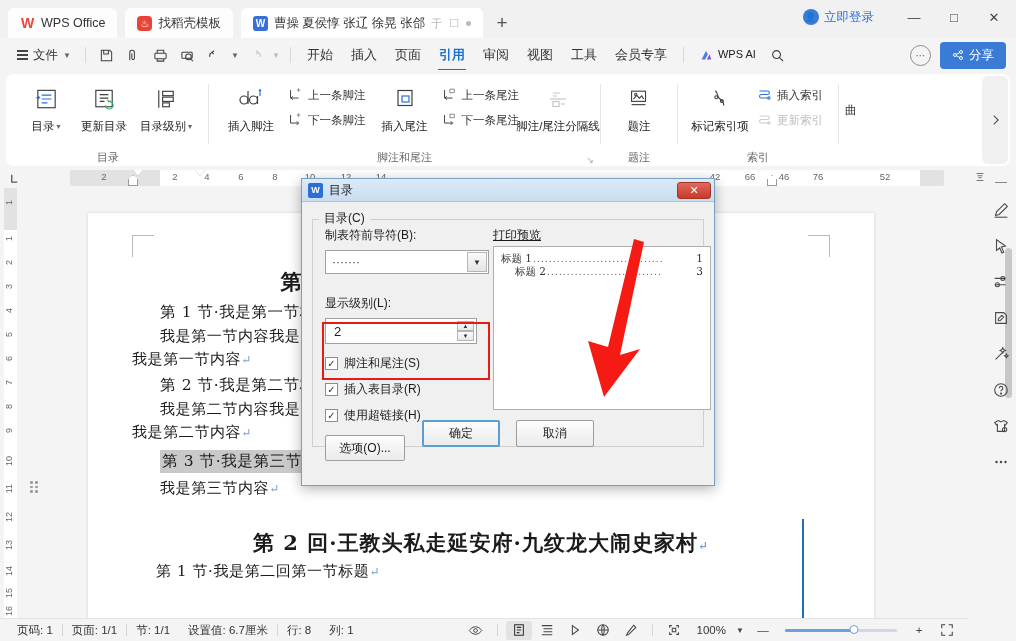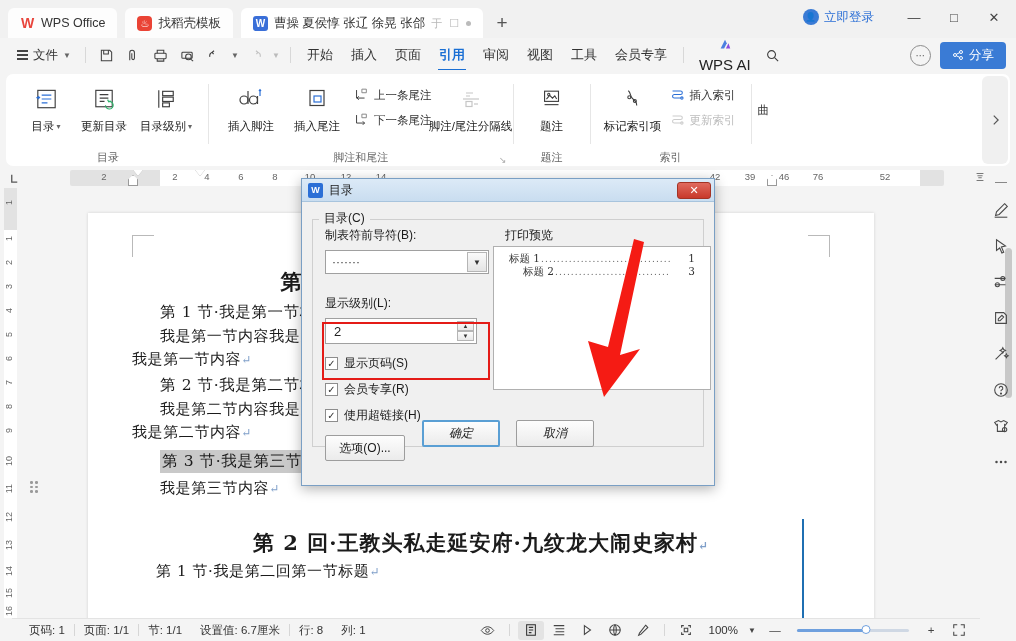--- a/index.html
+++ b/index.html
@@ -70,21 +70,21 @@
   .micon { width: 27px; height: 24px; display: flex; align-items: center; justify-content: center; color: #3f3f3f; }
   .micon svg { display: block; }
   .mtab {
     font-size: 13px; color: #333; padding: 4px 9px 5px; position: relative;
   }
   .mtab.sel { color: #1a6fd4; font-weight: bold; }
   .mtab.sel::after {
     content: ""; position: absolute; left: 8px; right: 8px; bottom: -2px;
     height: 2px; background: #1a6fd4;
   }
-  .wpsai { display: flex; align-items: center; gap: 5px; font-size: 15px; color: #222; padding: 3px 8px; flex-direction: column; }
+  .wpsai { display: flex; align-items: flex-start; gap: 5px; font-size: 11px; color: #222; padding: 3px 8px; }
   .menu-right { margin-left: auto; display: flex; align-items: center; gap: 9px; padding-right: 10px; }
   .share-btn {
     background: #3a7bd5; color: #fff; font-size: 12.5px; border-radius: 4px;
     padding: 5px 12px; display: flex; align-items: center; gap: 5px;
   }
   .circ-ico {
     width: 21px; height: 21px; border-radius: 50%; border: 1.2px solid #8c8c8c;
     display: flex; align-items: center; justify-content: center; font-size: 10px; color: #666;
   }
 
@@ -226,21 +226,21 @@
     display: flex; flex-direction: column; align-items: center; gap: 2px; padding-top: 4px;
   }
   .rs-ico {
     width: 26px; height: 26px; display: flex; align-items: center; justify-content: center;
     color: #4a4a4a; margin-bottom: 8px;
   }
   .rs-dash { width: 12px; height: 1.4px; background: #888; margin: 6px 0 12px; }
 
   
   .statusbar {
-    position: absolute; left: 12px; bottom: 0; width: 968px; height: 23px;
+    position: absolute; left: 0; bottom: 0; width: 968px; height: 23px;
     background: #f4f4f4; border-top: 1px solid #e3e3e3;
     display: flex; align-items: center; font-size: 11.5px; color: #333; padding: 0 8px;
   }
   .sb-item { padding: 0 9px; white-space: nowrap; }
   .sb-sep { width: 1px; height: 12px; background: #d6d6d6; }
   .sb-ico {
     width: 26px; height: 19px; display: flex; align-items: center; justify-content: center;
     color: #444; border-radius: 3px;
   }
   .sb-ico.act { background: #e3e3e3; }
@@ -319,37 +319,37 @@
     display: flex; align-items: center; justify-content: center; font-size: 10px; color: #333;
   }
   .btn {
     background: linear-gradient(#fdfdfd,#ebebeb); border: 1px solid #9d9d9d;
     border-radius: 2px; font-size: 12px; color: #1b1b1b;
     display: flex; align-items: center; justify-content: center;
   }
   .btn.opt { width: 80px; height: 26px; }
   .btn.primary { border: 2px solid #5a9fd4; }
   .preview-box {
-    position: absolute; left: 180px; top: 27px; width: 218px; height: 144px;
-    background: #fff; border: 1px solid #b0b0b0; padding: 5px 15px;
+    position: absolute; left: 180px; top: 27px; width: 218px; height: 164px;
+    background: #fff; border: 1px solid #b0b0b0; padding: 5px 7px;
     font-family: "DejaVu Serif", "Liberation Serif", serif; overflow: hidden;
   }
   .pv-line {
     font-size: 10.5px; color: #333; display: flex; align-items: baseline;
     white-space: nowrap; line-height: 1.25;
   }
   .pv-line.ind { padding-left: 14px; }
   .pv-dots { flex: 1; overflow: hidden; color: #666; letter-spacing: 1.1px; font-size: 9px; margin: 0 1px; }
   .highlight-box {
     position: absolute; left: 9px; top: 103px; width: 168px; height: 58px;
     border: 2.5px solid #e41b17; z-index: 5;
   }
   .dlg-buttons {
     position: absolute; left: 0; right: 0; bottom: 8px; display: flex;
-    justify-content: center; gap: 16px;  font-style: italic;
+    justify-content: center; gap: 16px; 
   }
   .dlg-buttons .btn { width: 78px; height: 27px; }
 
   
   .red-arrow { position: absolute; left: 560px; top: 310px; z-index: 60; pointer-events: none; }
 </style>
 </head>
 <body>
 
 <div id="app">
@@ -535,20 +535,42 @@
             <span class="ico">
               <svg width="30" height="26" viewBox="0 0 30 26" fill="none" stroke="#3f3f3f" stroke-width="1.2">
                 <circle cx="8" cy="13" r="4"></circle>
                   <path d="M12 4v13"></path>
                 <circle cx="17.5" cy="13" r="4"></circle>
                   <path d="M21.5 9v8"></path>
                 <path d="M24 3v6M23 4l1-1.2L25 4" stroke="#2b6fd6"></path>
               </svg>
             </span>
             <span class="lbl">插入脚注</span>
+          </div>
+          <div class="rcol">
+            <div class="rbtn-sm">
+              <span class="ico">
+                <svg width="16" height="15" viewBox="0 0 18 16" fill="none" stroke="#3f3f3f" stroke-width="1.1">
+                  <path d="M4 3v9h9"></path>
+                    <path d="M11 3h4M13 1v4" stroke="#888"></path>
+                    <path d="M6.5 10l-2 2 2 2"></path>
+                </svg>
+              </span>
+              <span>上一条脚注</span>
+            </div>
+            <div class="rbtn-sm">
+              <span class="ico">
+                <svg width="16" height="15" viewBox="0 0 18 16" fill="none" stroke="#3f3f3f" stroke-width="1.1">
+                  <path d="M4 3v9h9"></path>
+                    <path d="M11 3h4M13 1v4" stroke="#888"></path>
+                    <path d="M11 10l2 2-2 2"></path>
+                </svg>
+              </span>
+              <span>下一条脚注</span>
+            </div>
           </div>
           <div class="rbtn-big wide">
             <span class="ico">
               <svg width="28" height="26" viewBox="0 0 28 26" fill="none" stroke="#3f3f3f" stroke-width="1.2">
                 <rect x="7" y="3.5" width="14" height="15"></rect>
                 <rect x="11" y="9" width="7" height="6" stroke="#2b6fd6"></rect>
               </svg>
             </span>
             <span class="lbl">插入尾注</span>
           </div>
@@ -670,21 +692,21 @@
       <div class="ruler-white"></div>
       <span class="rtick" style="left:34px">2</span>
       <span class="rtick" style="left:105px">2</span>
       <span class="rtick" style="left:137px">4</span>
       <span class="rtick" style="left:171px">6</span>
       <span class="rtick" style="left:205px">8</span>
       <span class="rtick" style="left:240px">10</span>
       <span class="rtick" style="left:276px">12</span>
       <span class="rtick" style="left:311px">14</span>
       <span class="rtick" style="left:645px">42</span>
-      <span class="rtick" style="left:680px">39</span>
+      <span class="rtick" style="left:680px">66</span>
       <span class="rtick" style="left:714px">46</span>
       <span class="rtick" style="left:748px">76</span>
       <span class="rtick" style="left:815px">52</span>
       <div class="indent-marker im-down" style="left:63px;top:0"></div>
       <div class="indent-marker im-down" style="left:125px;top:0"></div>
       <div class="im-home" style="left:58px;top:5px"></div>
       <div class="im-home" style="left:697px;top:5px"></div>
     </div>
     <div class="ruler-tabico">
       <svg width="12" height="12" viewBox="0 0 14 14" fill="none" stroke="#777" stroke-width="1.2">
@@ -917,35 +939,35 @@
             <span class="btns">
               <i>▲</i>
               <i>▼</i>
             </span>
           </div>
         </div>
 
         <div style="position:absolute;left:12px;top:136px;">
           <div class="cbrow" style="margin-top:0">
             <span class="cb">✓</span>
-            <span class="lbl">显示页码(S)</span>
+            <span class="lbl">脚注和尾注(S)</span>
           </div>
           <div class="cbrow">
             <span class="cb">✓</span>
-            <span class="lbl">会员专享(R)</span>
+            <span class="lbl">插入表目录(R)</span>
           </div>
           <div class="cbrow">
             <span class="cb">✓</span>
             <span class="lbl">使用超链接(H)</span>
           </div>
         </div>
 
         <div class="btn opt" style="position:absolute;left:12px;top:216px;">选项(O)...</div>
 
-        <div class="lbl" style="position:absolute;left:192px;top:8px;">打印预览</div>
+        <div class="lbl" style="position:absolute;left:180px;top:8px;text-decoration:underline;">打印预览</div>
         <div class="preview-box">
           <div class="pv-line">
             <span>标题 1</span>
             <span class="pv-dots">.................................</span>
             <span>1</span>
           </div>
           <div class="pv-line ind">
             <span>标题 2</span>
             <span class="pv-dots">.............................</span>
             <span>3</span>

